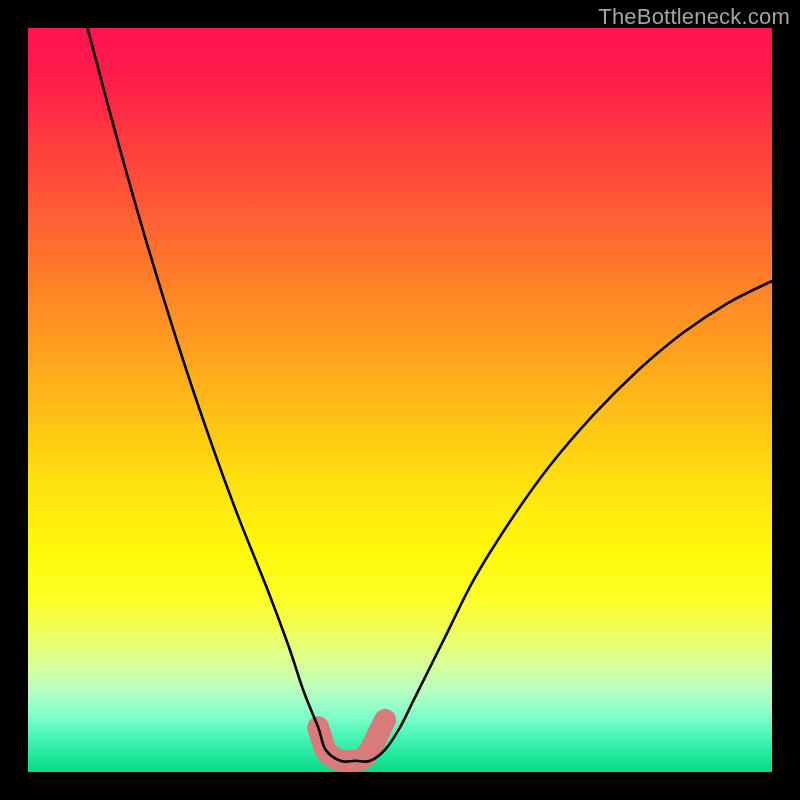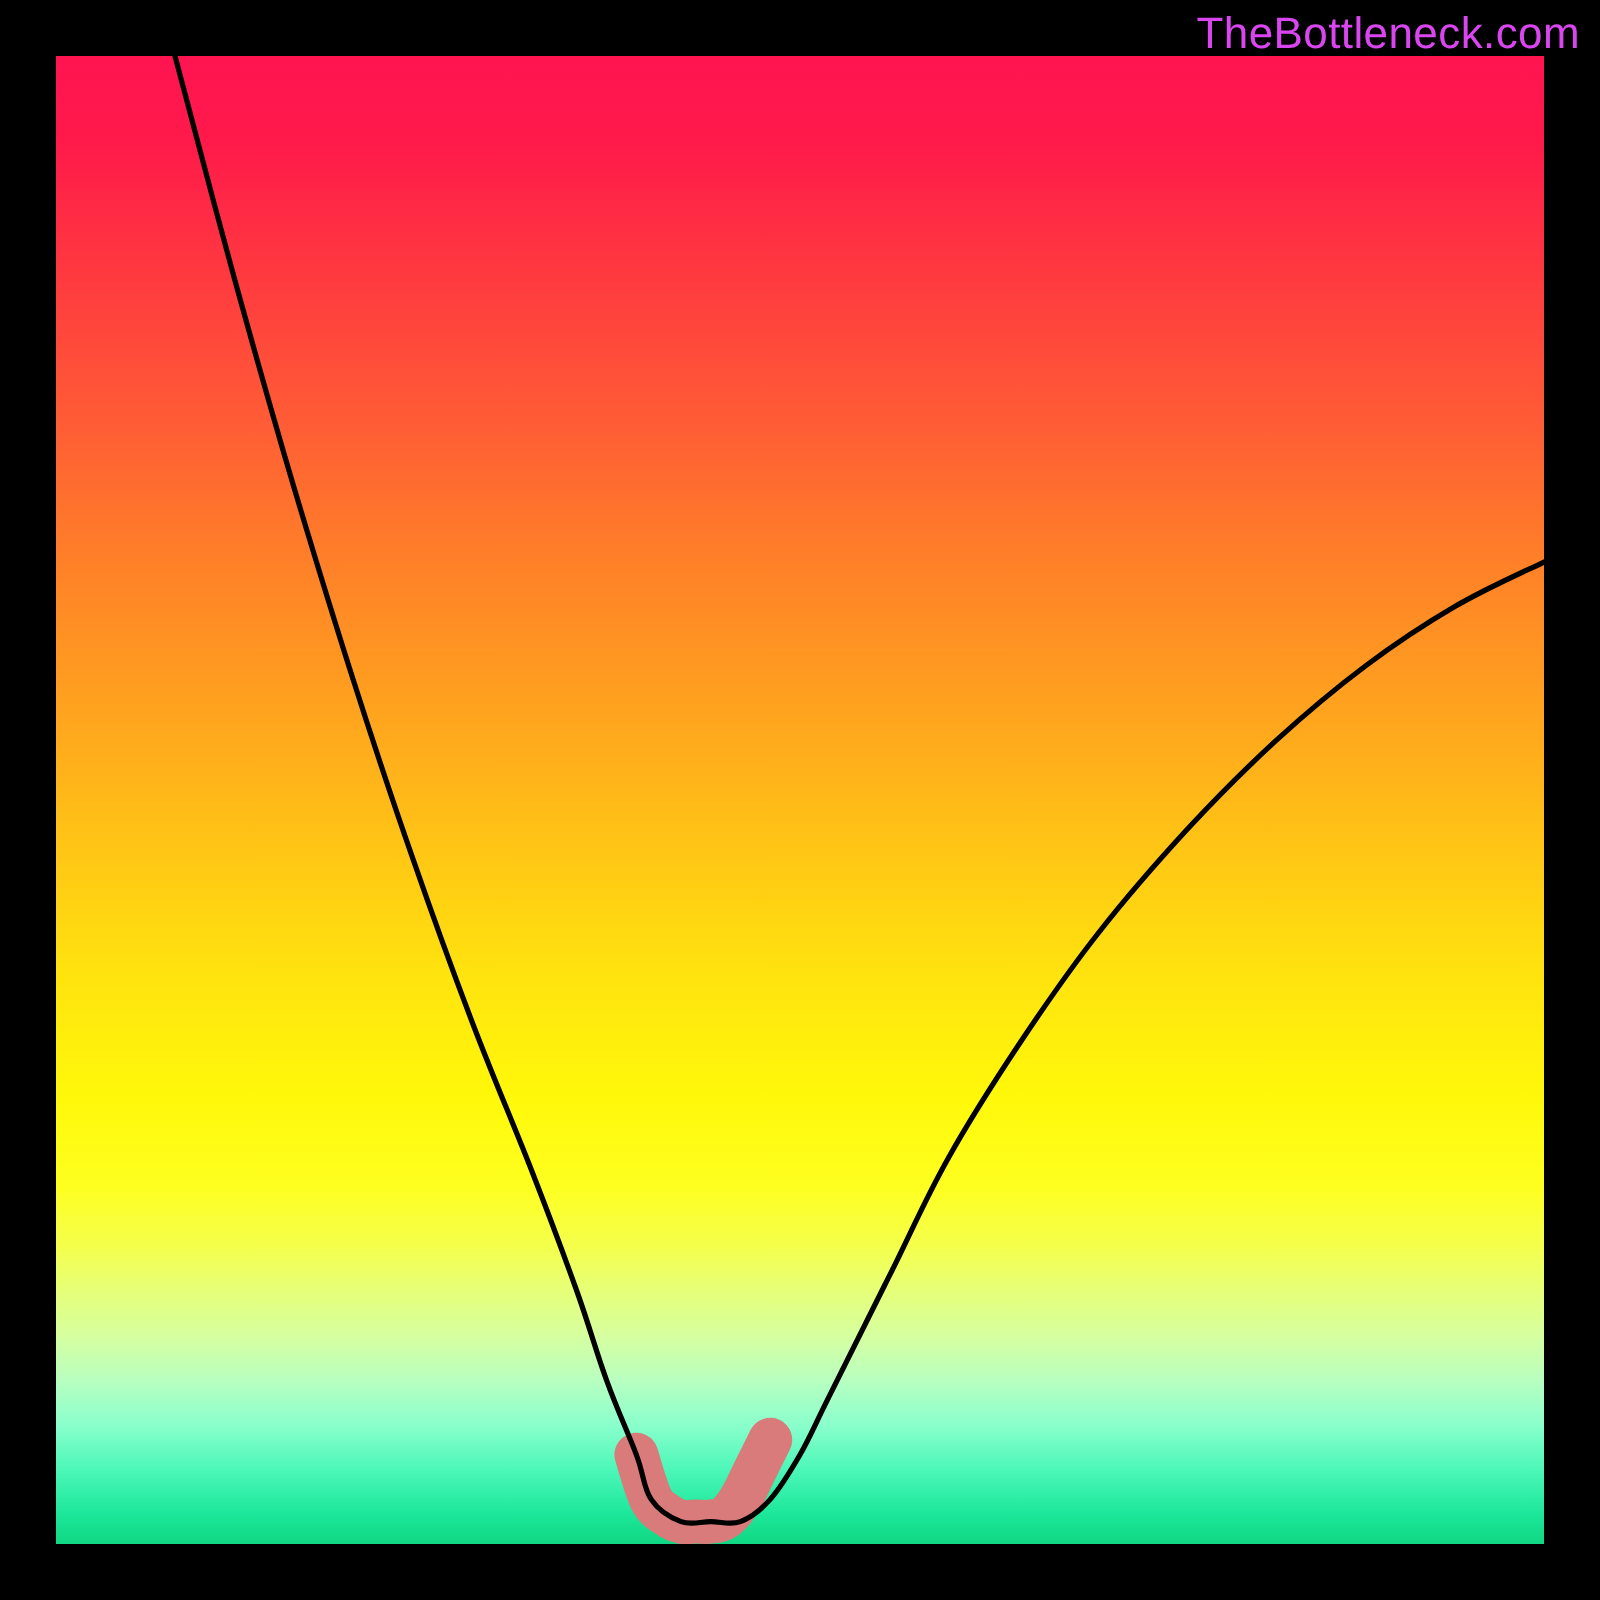--- a/index.html
+++ b/index.html
@@ -47,21 +47,21 @@
   .curve {
     position: absolute;
     left: 0; top: 0;
     width: 744px; height: 744px;
     pointer-events: none;
   }
   .watermark {
     position: absolute;
     top: 4px;
     right: 10px;
-    color: #d946ef;
+    color: #a3a3a3;
     font-size: 22px;
     letter-spacing: 0.2px;
     font-weight: 500;
     user-select: none;
   }
 </style>
 </head>
 <body>
 
 <div class="frame">

